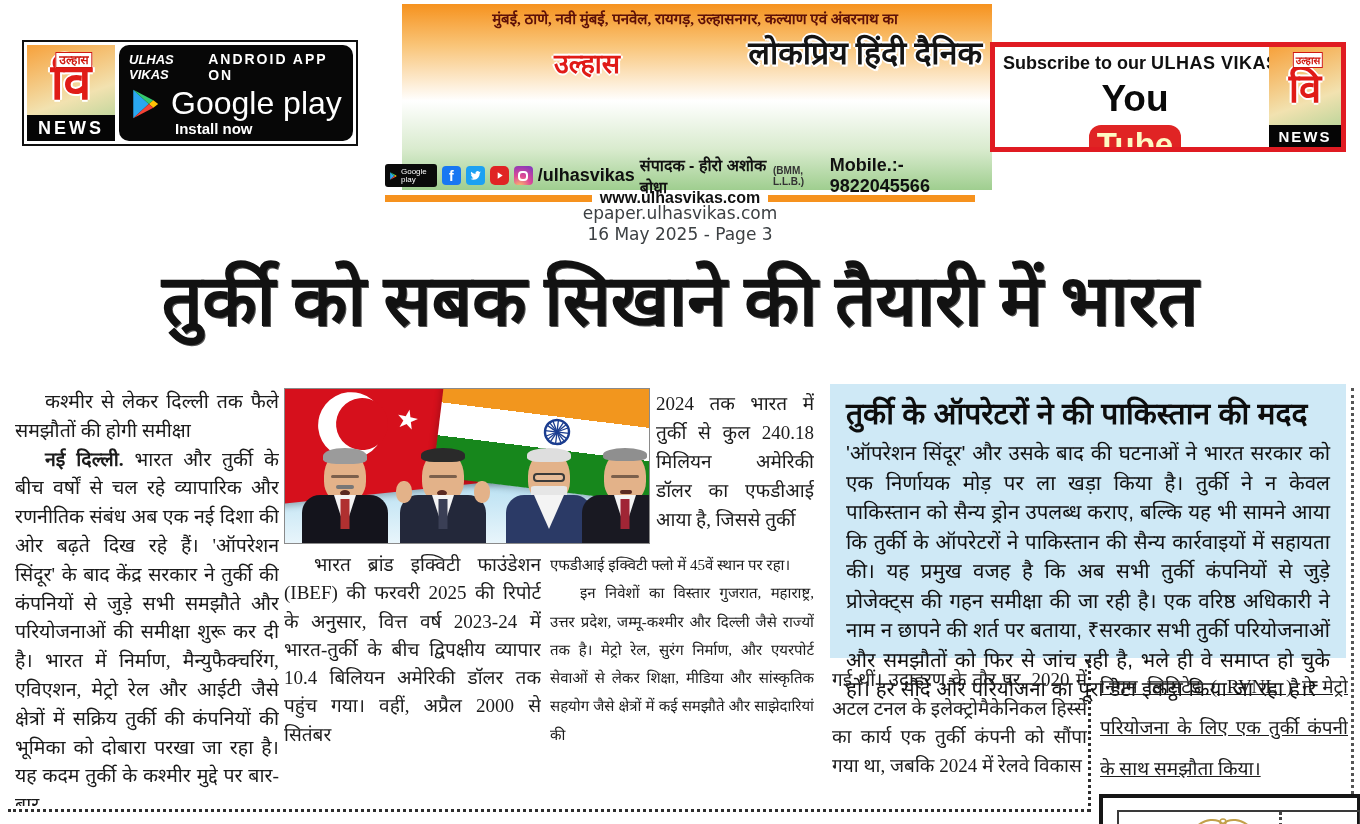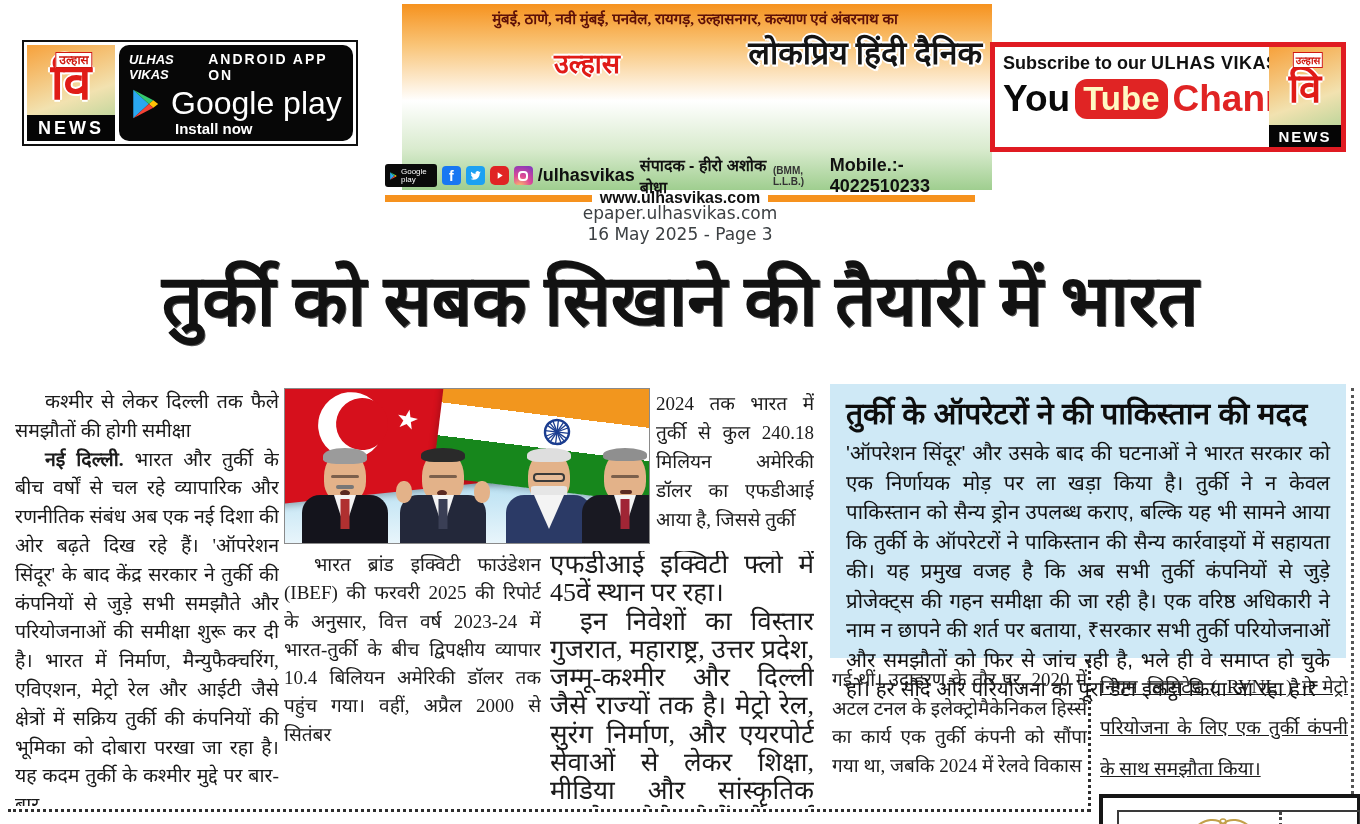--- a/index.html
+++ b/index.html
@@ -43,21 +43,21 @@
   .mast-name { position:absolute; top:22px; left:0; right:0; text-align:center; font-size:112px; line-height:140px;
     font-weight:900; color:#e0221a; font-family:"Liberation Sans",sans-serif; letter-spacing:4px;
     text-shadow:-3px 0 #fff,3px 0 #fff,0 -3px #fff,0 3px #fff,4px 5px 6px rgba(60,60,60,.55); }
 
   
   .subscribe { position:absolute; left:990px; top:42px; width:356px; height:110px; background:#fff;
     border:5px solid #e01b22; display:flex; }
   .sub-text { flex:1; padding:6px 2px 4px 8px; font-family:"Liberation Sans",sans-serif; overflow:hidden; }
   .sub-line1 { font-size:18px; font-weight:bold; color:#111; white-space:nowrap; }
   .sub-line1 .brand { font-weight:900; letter-spacing:.5px; }
-  .sub-line2 { display:flex; align-items:center; gap:5px; margin-top:4px; }
+  .sub-line2 { display:flex; align-items:center; gap:5px; margin-top:4px;flex-direction:column; }
   .yt-you { font-size:37px; font-weight:900; color:#0a0a0a; }
   .yt-tube { font-size:33px; font-weight:900; color:#fef9c3; background:#e02424; border-radius:12px; padding:2px 8px; line-height:36px; }
   .yt-channel { font-size:37px; font-weight:900; color:#e02424; }
   .sub-logo { width:72px; background:linear-gradient(160deg,#f7a13b 0%,#f2e2b0 55%,#9fce8f 100%);
     position:relative; display:flex; flex-direction:column; }
   .sub-logo .glyph { flex:1; display:flex; align-items:center; justify-content:center;
     font-family:"Liberation Sans",sans-serif; font-weight:900; font-size:40px; color:#e01b17;
     text-shadow:-2px 0 #fff,2px 0 #fff,0 -2px #fff,0 2px #fff; }
   .sub-logo .small-name { position:absolute; top:5px; left:50%; transform:translateX(-40%);
     background:#fff; color:#d01910; font-weight:bold; font-size:10px; padding:0 2px; border:1px solid #d01910;
@@ -93,21 +93,21 @@
   
   .headline { position:absolute; left:0; right:0; top:255px; text-align:center; font-size:71px; line-height:1.3;
     font-weight:900; color:#121212; letter-spacing:0; text-shadow:1px 1px 0 #555; }
   .col { position:absolute; text-align:justify; font-size:19.5px; line-height:28.8px; color:#1b1b1b; overflow:hidden; }
   .col p { text-align:justify; }
   .col .indent { text-indent:30px; }
   .lead { font-weight:bold; }
   .col1 { left:15px;  top:388px; width:264px; height:418px; }
   .col2 { left:284px; top:551px; width:257px; height:256px; font-size:19px; line-height:28.3px; }
   .col4t { left:656px; top:389px; width:158px; height:162px; font-size:19px; line-height:29px; }
-  .col3 { left:550px; top:551px; width:264px; height:256px; font-size:26px; line-height:28.3px; }
+  .col3 { left:550px; top:551px; width:264px; height:256px; font-size:15px; line-height:28.3px; }
   .col5 { left:832px; top:666px; width:255px; height:142px; font-size:19px; line-height:28.5px; }
   .col6 { left:1100px; top:666px; width:248px; height:112px; font-size:19px; line-height:41px;text-decoration:underline; }
 
   
   .photo { position:absolute; left:284px; top:388px; width:366px; height:156px; overflow:hidden;
     background:linear-gradient(180deg,#7fc4e4 0%,#b8e0f2 60%,#e8f5fb 100%); border:1px solid #8a8a8a; }
   .flag-tr { position:absolute; left:-24px; top:-18px; width:242px; height:122px; background:#d6101c;
     transform:rotate(-6deg); box-shadow:2px 3px 6px rgba(0,0,0,.25); }
   .flag-tr .c1 { position:absolute; left:58px; top:18px; width:66px; height:66px; background:#fff; border-radius:50%; }
   .flag-tr .c2 { position:absolute; left:76px; top:25px; width:52px; height:52px; background:#d6101c; border-radius:50%; }
@@ -222,21 +222,21 @@
       <svg width="11" height="11" viewBox="0 0 24 24">
           <path fill="#fff" d="M8 5 L19 12 L8 19 Z"></path>
         </svg>
     </span>
     <span class="s-icon s-ig">
         <span class="ring"></span>
       </span>
     <span class="handle">/ulhasvikas</span>
     <span class="editor">संपादक - हीरो अशोक बोधा</span>
     <span class="creds">(BMM, L.L.B.)</span>
-    <span class="mobile">Mobile.:- 4022510233</span>
+    <span class="mobile">Mobile.:- 9822045566</span>
   </div>
 
   <div class="site-rule">
     <span class="bar"></span>
     <span class="txt">www.ulhasvikas.com</span>
     <span class="bar"></span>
   </div>
 
   <div class="epaper-url">epaper.ulhasvikas.com</div>
   <div class="epaper-date">16 May 2025 - Page 3</div>

